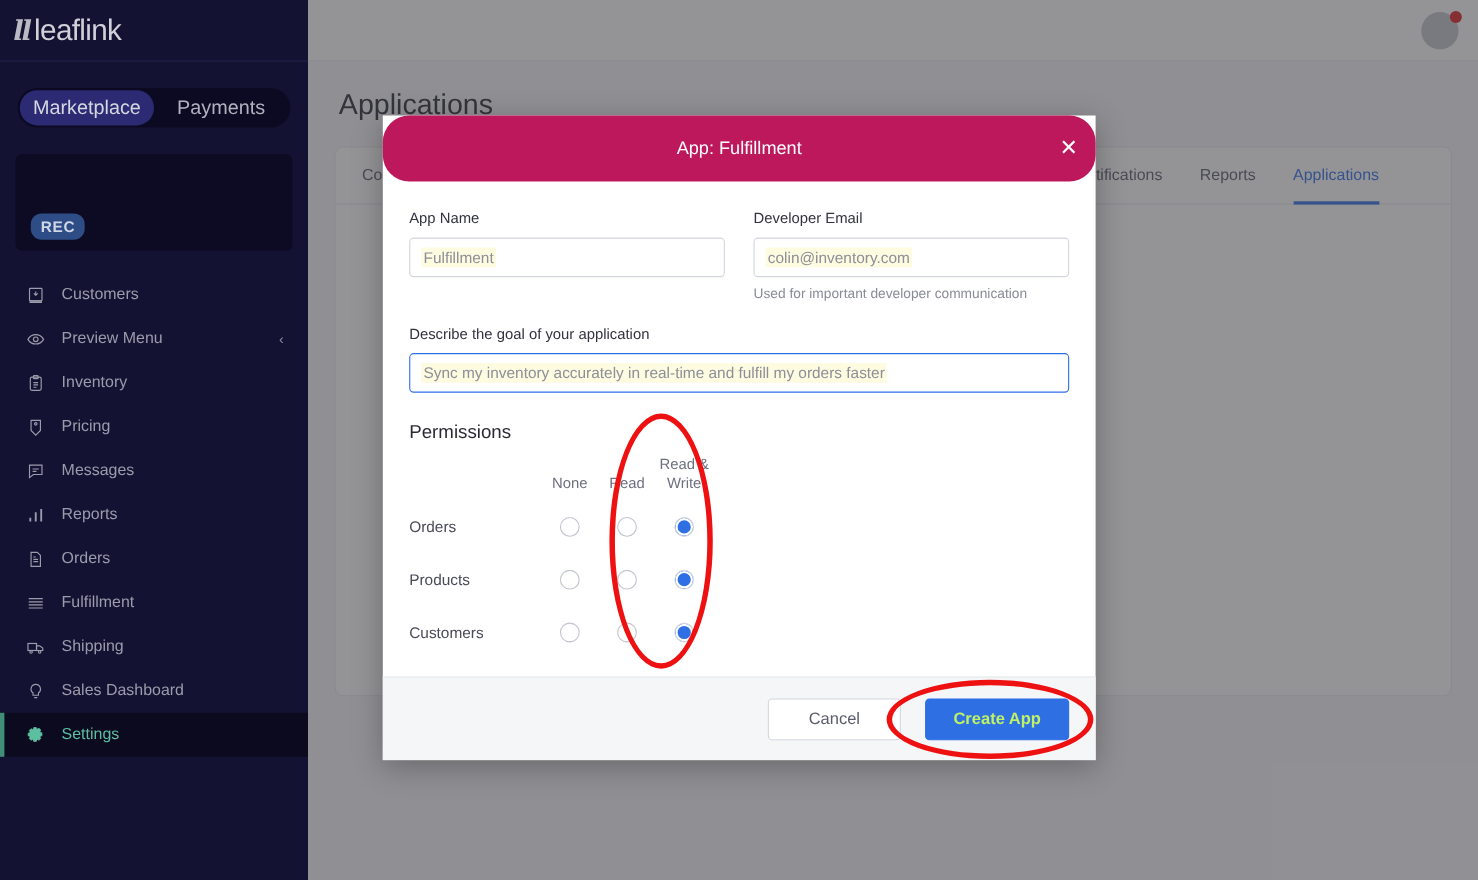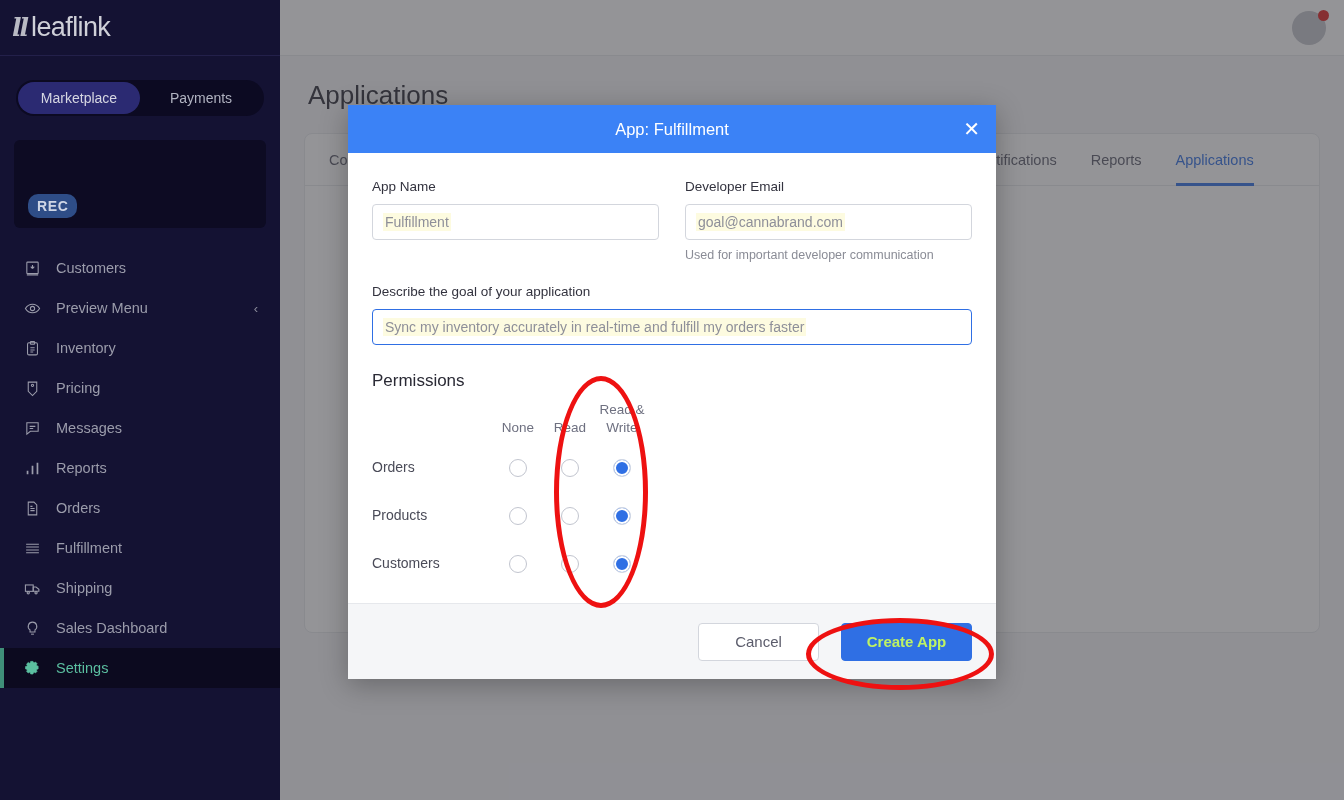--- a/index.html
+++ b/index.html
@@ -42,21 +42,21 @@
     background: #0c0a22;
     border-radius: 22px;
     height: 36px;
     display: flex; align-items: center;
     padding: 2px;
   }
   .seg {
     flex: 1; height: 32px;
     display: flex; align-items: center; justify-content: center;
     border-radius: 18px;
-    font-size: 14px; color: #b0b2c0;
+    font-size: 18px; color: #b0b2c0;
   }
   .seg.active { background: #2b2a72; color: #d6d7e2; }
 
   .rec-card {
     margin: 24px 14px 0 14px;
     height: 88px;
     background: #0d0b23;
     border-radius: 6px;
     position: relative;
   }
@@ -152,23 +152,24 @@
   
   .modal {
     position: absolute;
     left: 348px; top: 105px;
     width: 648px;
     z-index: 20;
     background: #ffffff;
     box-shadow: 0 6px 26px rgba(0,0,0,0.28);
   }
   .modal-header {
-    height: 48px; background: #3b82f6;
+    height: 60px; background: #be185d;
     display: flex; align-items: center; justify-content: center;
     position: relative;
+    border-radius: 24px;
   }
   .modal-title { color: #ffffff; font-size: 16.5px; }
   .modal-close {
     position: absolute; right: 16px; top: 50%; transform: translateY(-50%);
     color: #ffffff; font-size: 20px; line-height: 1; cursor: pointer;
     font-weight: 400;
   }
   .modal-body { padding: 26px 24px 16px 24px; }
 
   .row2 { display: flex; gap: 26px; }
@@ -416,21 +417,21 @@
       <div class="row2">
         <div class="fld">
           <label class="fld-label">App Name</label>
           <div class="input">
             <span class="val">Fulfillment</span>
           </div>
         </div>
         <div class="fld">
           <label class="fld-label">Developer Email</label>
           <div class="input">
-            <span class="val">goal@cannabrand.com</span>
+            <span class="val">colin@inventory.com</span>
           </div>
           <div class="hint">Used for important developer communication</div>
         </div>
       </div>
 
       <div class="desc-block">
         <label class="fld-label">Describe the goal of your application</label>
         <div class="input focused">
           <span class="val">Sync my inventory accurately in real-time and fulfill my orders faster</span>
         </div>

